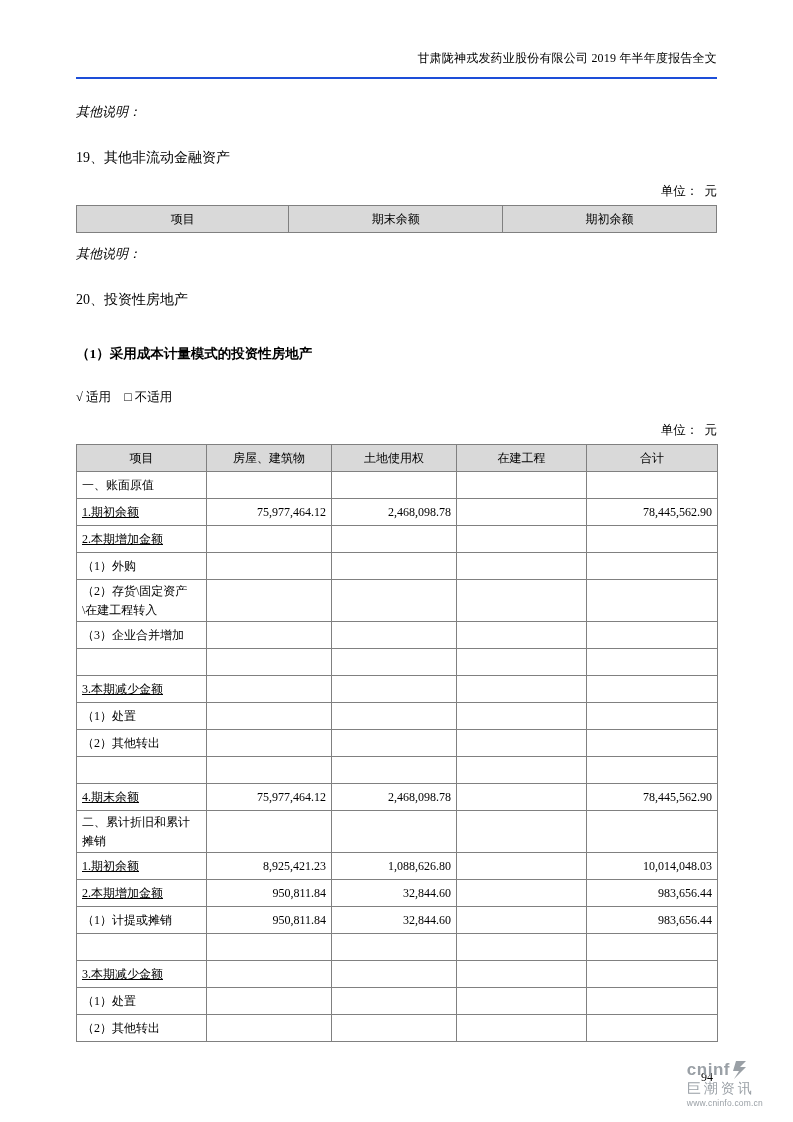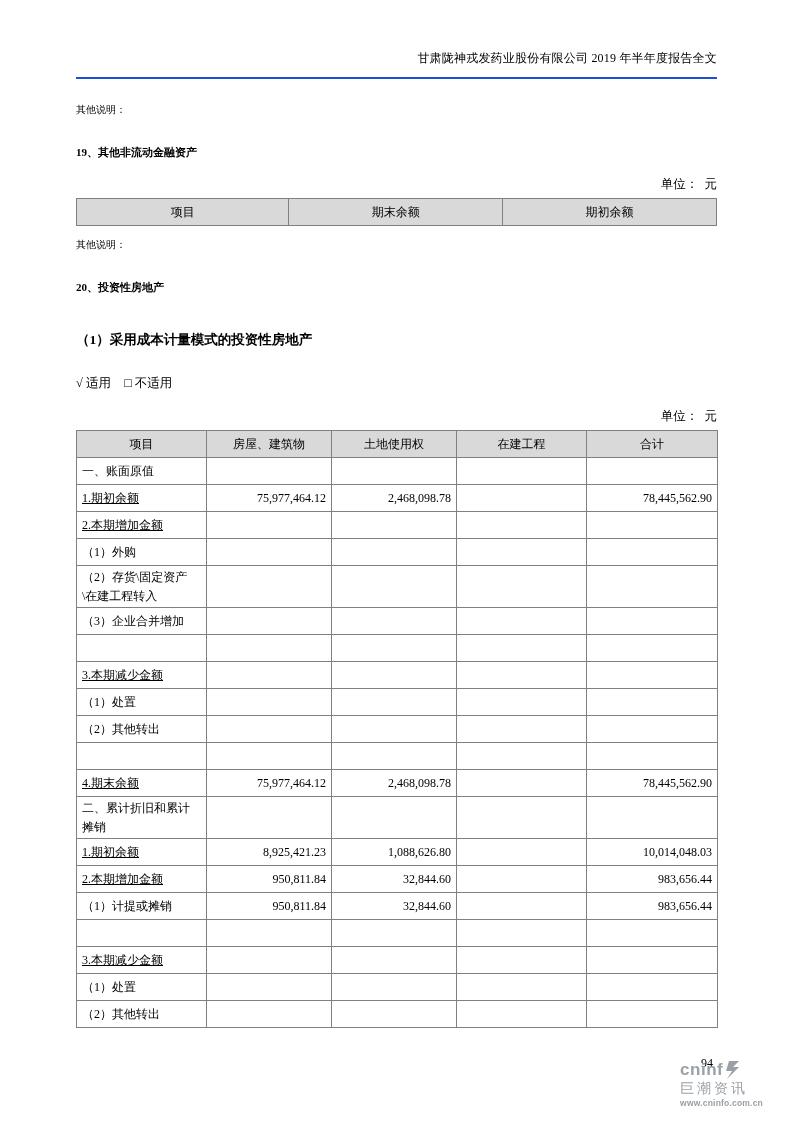--- a/index.html
+++ b/index.html
@@ -17,23 +17,23 @@
     padding: 50px 76px 0 76px;
     overflow: hidden;
   }
   .doc-header {
     text-align: right;
     font-size: 12px;
     padding-bottom: 10px;
     border-bottom: 2px solid #1d4ed8;
     letter-spacing: 0.2px;
   }
-  .note { font-size: 10px; margin-top: 24px; }
+  .note { font-size: 13px; margin-top: 24px; font-style: italic; }
   .note.after-table { margin-top: 12px; }
-  .sec-title { font-size: 11px; font-weight: bold; margin-top: 28px; }
+  .sec-title { font-size: 14px; font-weight: normal; margin-top: 28px; }
   .sub-title { font-size: 13.5px; font-weight: bold; margin-top: 36px; }
   .applicable { font-size: 12.5px; margin-top: 26px; }
   .applicable .opt2 { margin-left: 10px; }
   .unit-row { text-align: right; font-size: 12.5px; margin-top: 16px; margin-bottom: 5px; }
   .unit-row span { white-space: pre; }
   table.tbl {
     width: 100%;
     border-collapse: collapse;
     table-layout: fixed;
     font-size: 12px;
@@ -83,21 +83,20 @@
   .cninfo .logo-cn {
     font-size: 14px;
     letter-spacing: 3px;
     margin-top: 2px;
   }
   .cninfo .logo-url {
     font-family: "Liberation Sans", sans-serif;
     font-size: 8.5px;
     margin-top: 2px;
     letter-spacing: 0.2px;
-    font-weight: bold;
   }
 </style>
 </head>
 <body>
 
 <div class="page">
 
   <div class="doc-header">
     <span>甘肃陇神戎发药业股份有限公司 2019 年半年度报告全文</span>
   </div>

